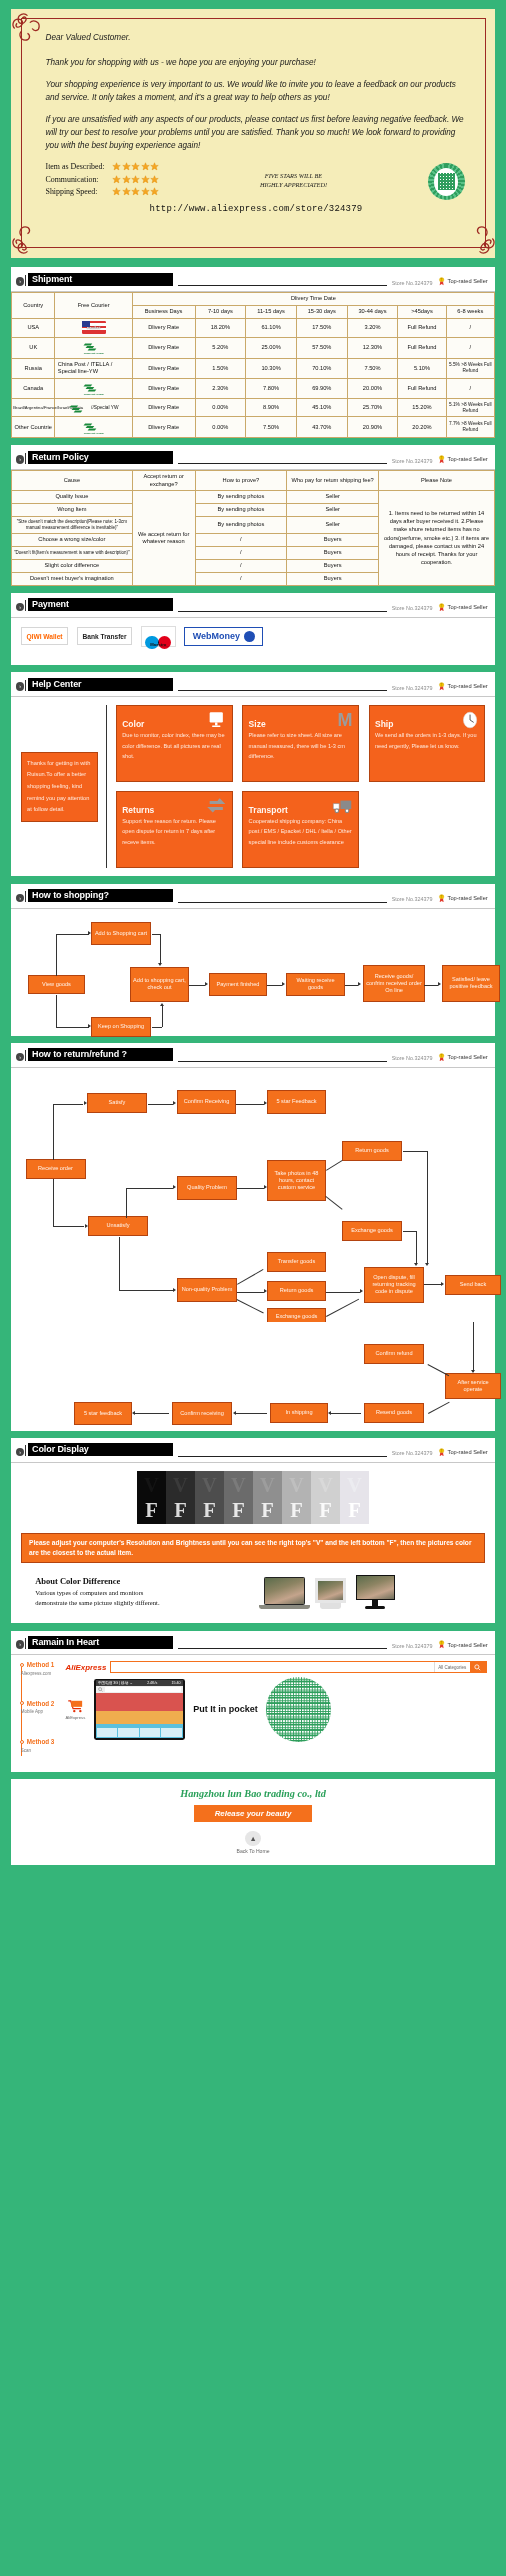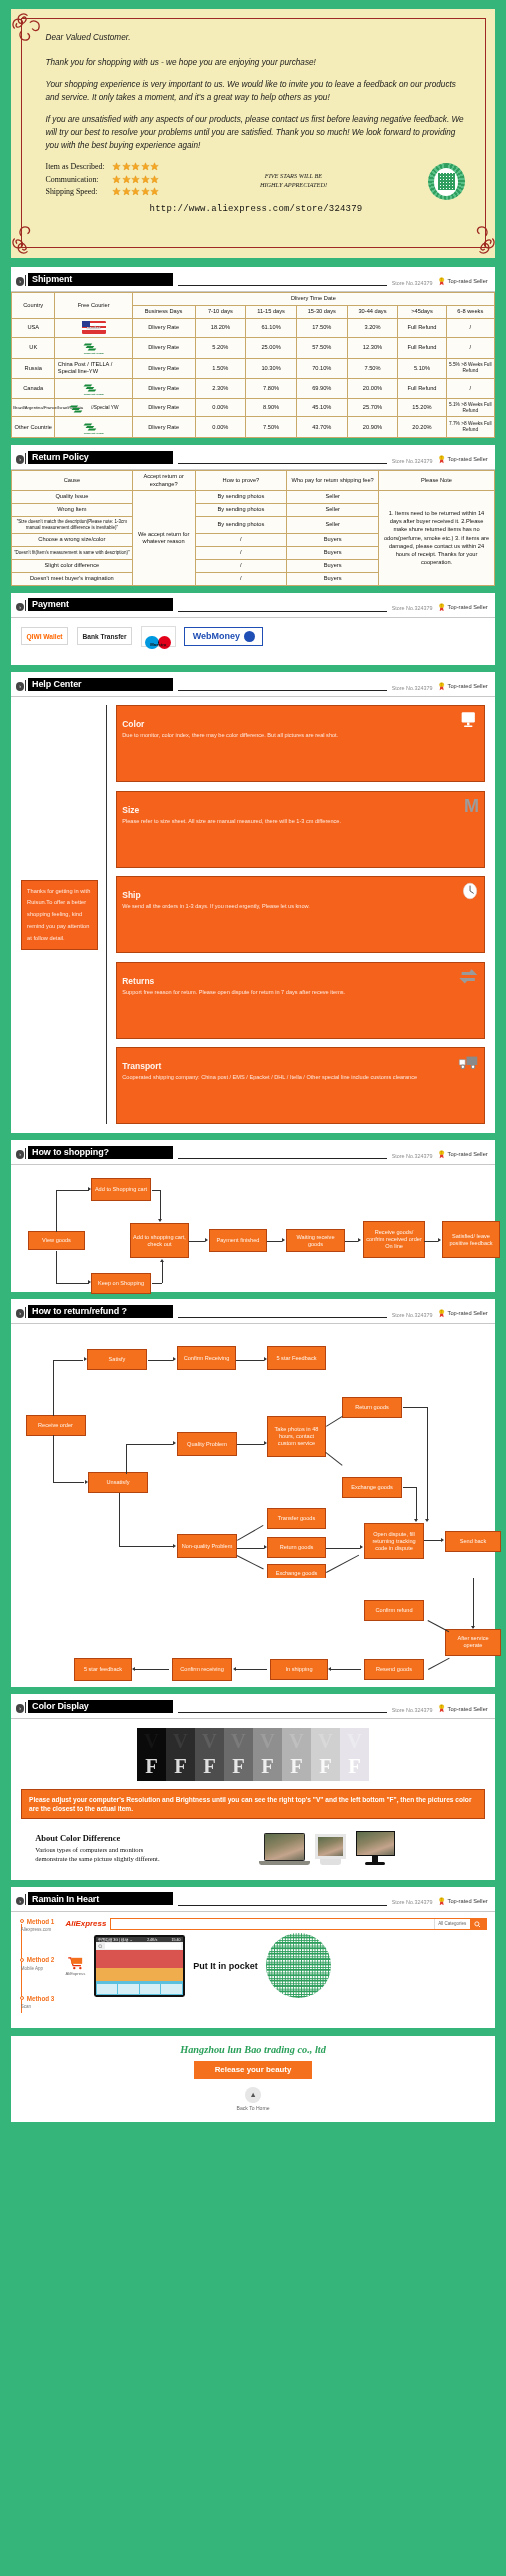--- a/index.html
+++ b/index.html
@@ -214,21 +214,21 @@
   .help-body { display:flex; padding: 8.5px 9.7px; gap: 7.3px; align-items: stretch;}
   .help-note {
     width: 77px; flex: 0 0 77px;
     background: #f4621c; color:#ffe9dd;
     border: 0.6px solid #b3430f;
     font-size: 5.7px; line-height: 2.05;
     padding: 4.8px 5.4px;
     align-self: center;
   }
   .help-divider { width: 1.2px; background:#333; flex:0 0 1.2px; margin: 0 1.2px;}
-  .help-grid { flex:1 1 auto; display:grid; grid-template-columns: repeat(1, 1fr); gap: 8.5px 9.7px;}
+  .help-grid { flex:1 1 auto; display:grid; grid-template-columns: repeat(3, 1fr); gap: 8.5px 9.7px;}
   .help-card {
     background:#f4621c; border:0.6px solid #b3430f;
     padding: 4.8px 5.4px 6px 5.4px; color:#ffe9dd; position: relative;
     min-height: 77px;
   }
   .help-card .hc-top { display:flex; align-items:flex-start; justify-content:space-between; margin-bottom:1.2px;}
   .hc-title { font-size: 8.5px; font-weight: bold; color:#fff6f0; align-self:flex-end;}
   .hc-icon { width: 20.5px; height: 18px; display:flex; align-items:center; justify-content:flex-end;}
   .hc-icon svg { width:100%; height:100%;}
   .hc-text { font-size: 5.6px; line-height: 1.85;}
@@ -334,21 +334,21 @@
 
   
   .footer { margin: 0 11px; background:#fff; padding: 8.5px 0 11px 0; text-align:center;}
   .shop-name {
     font-family:"Liberation Serif", serif;
     font-size: 10.3px; font-weight: bold; font-style: italic;
     color:#2aa05a; margin-bottom: 6px;
   }
   .release-btn {
     display:inline-block; background:#f4701c; color:#fff;
-    font-size: 7.9px; font-weight:bold; padding: 4.2px 20.5px;
+    font-size: 7.9px; font-weight:bold; padding: 4.2px 20.5px; font-style: italic;
   }
   .back-top { margin-top: 8.5px; }
   .back-circle {
     width: 15.7px; height:15.7px; border-radius:50%; background:#e6e6e6;
     display:inline-flex; align-items:center; justify-content:center;
     color:#555; font-size: 7.3px;
   }
   .back-txt { font-size: 5.1px; color:#666; margin-top: 1.8px;}
 </style>
 </head>

